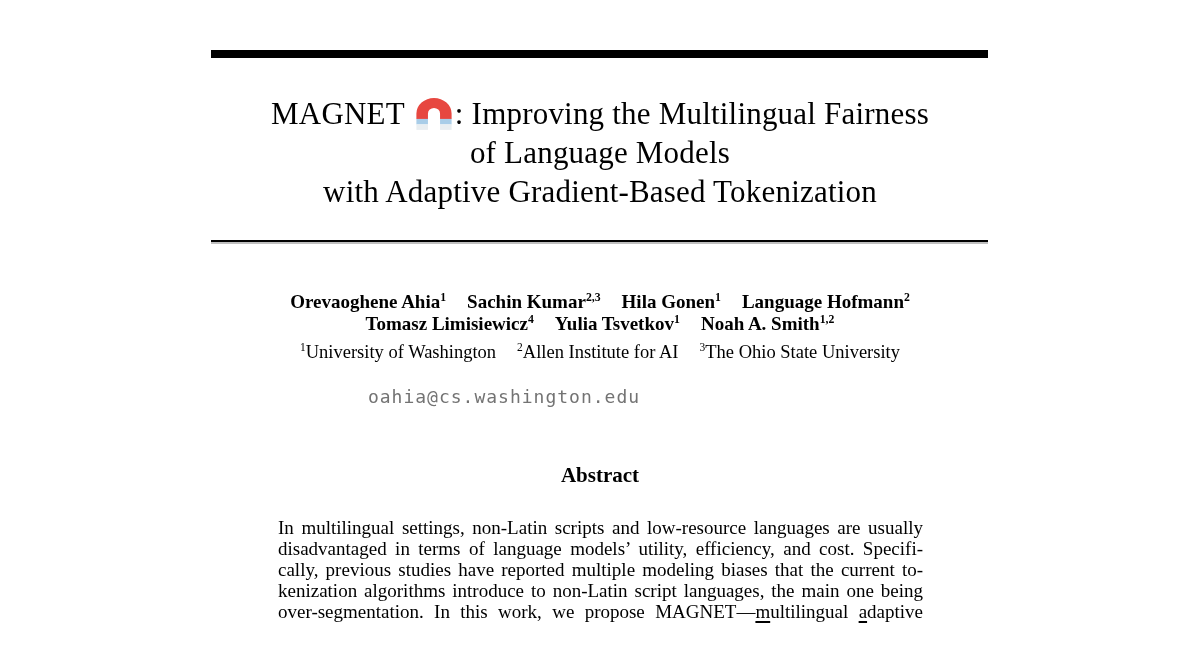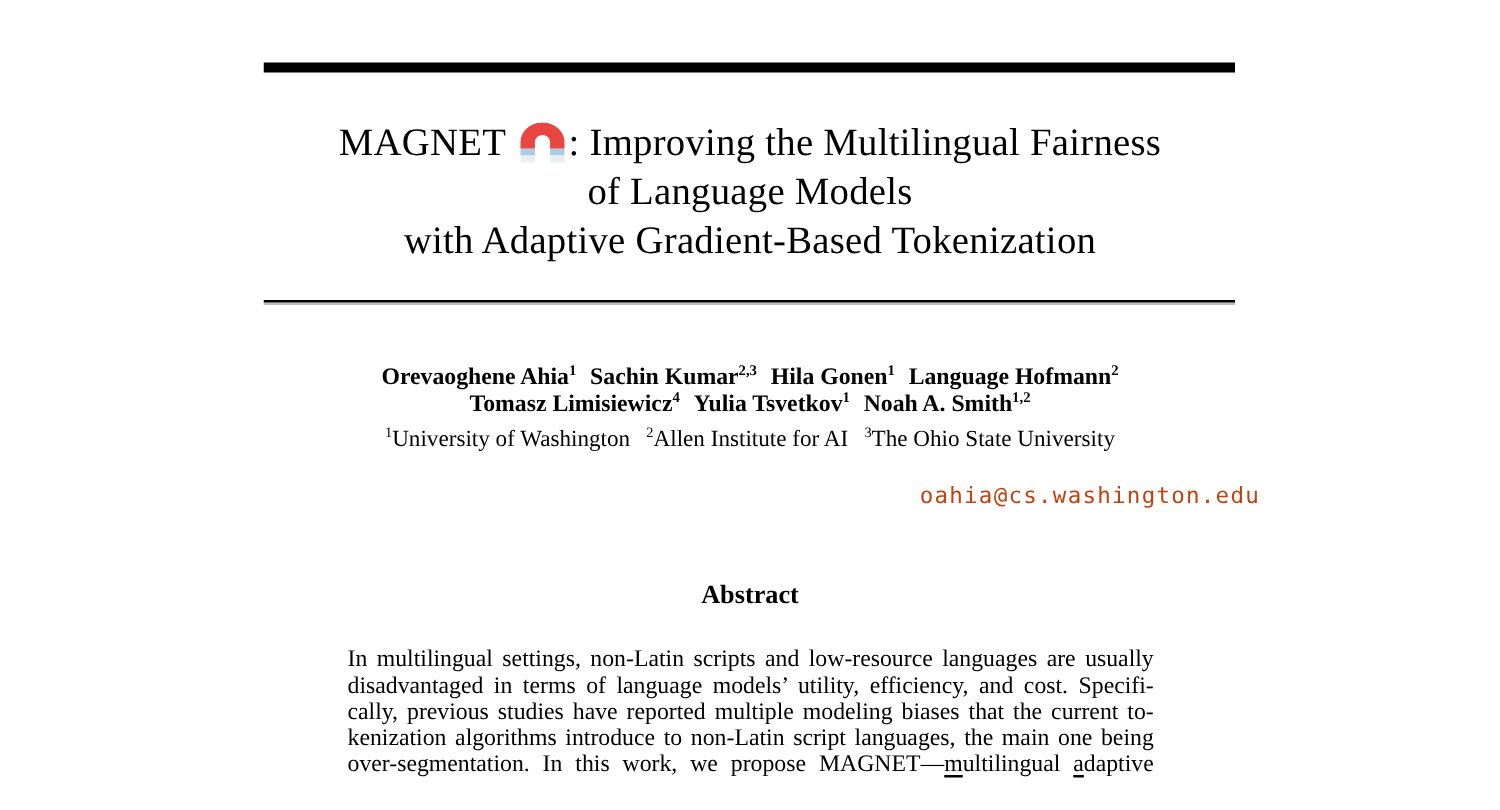--- a/index.html
+++ b/index.html
@@ -58,53 +58,53 @@
     left: 0;
     top: 291px;
     width: 1200px;
     font-weight: bold;
     font-size: 19px;
     line-height: 22px;
   }
   .author-row {
     display: flex;
     justify-content: center;
-    gap: 11px;
+    gap: 21px;
     white-space: nowrap;
   }
   sup {
     font-size: 0.62em;
     line-height: 0;
     vertical-align: super;
   }
   .affils {
     position: absolute;
     left: 0;
     top: 341px;
     width: 1200px;
     font-size: 18.5px;
     line-height: 22px;
   }
   .affil-row {
     display: flex;
     justify-content: center;
-    gap: 13px;
+    gap: 21px;
     white-space: nowrap;
   }
   .email {
     position: absolute;
     left: 0;
     top: 386px;
     width: 1008px;
-    text-align: right;
+    text-align: center;
     font-family: "DejaVu Sans Mono", "Liberation Mono", monospace;
     font-size: 18px;
     letter-spacing: 1px;
     line-height: 22px;
-    color: #c2410c;
+    color: #737373;
   }
   .abs-heading {
     position: absolute;
     left: 0;
     top: 462px;
     width: 1200px;
     text-align: center;
     font-weight: bold;
     font-size: 21px;
     line-height: 26px;

